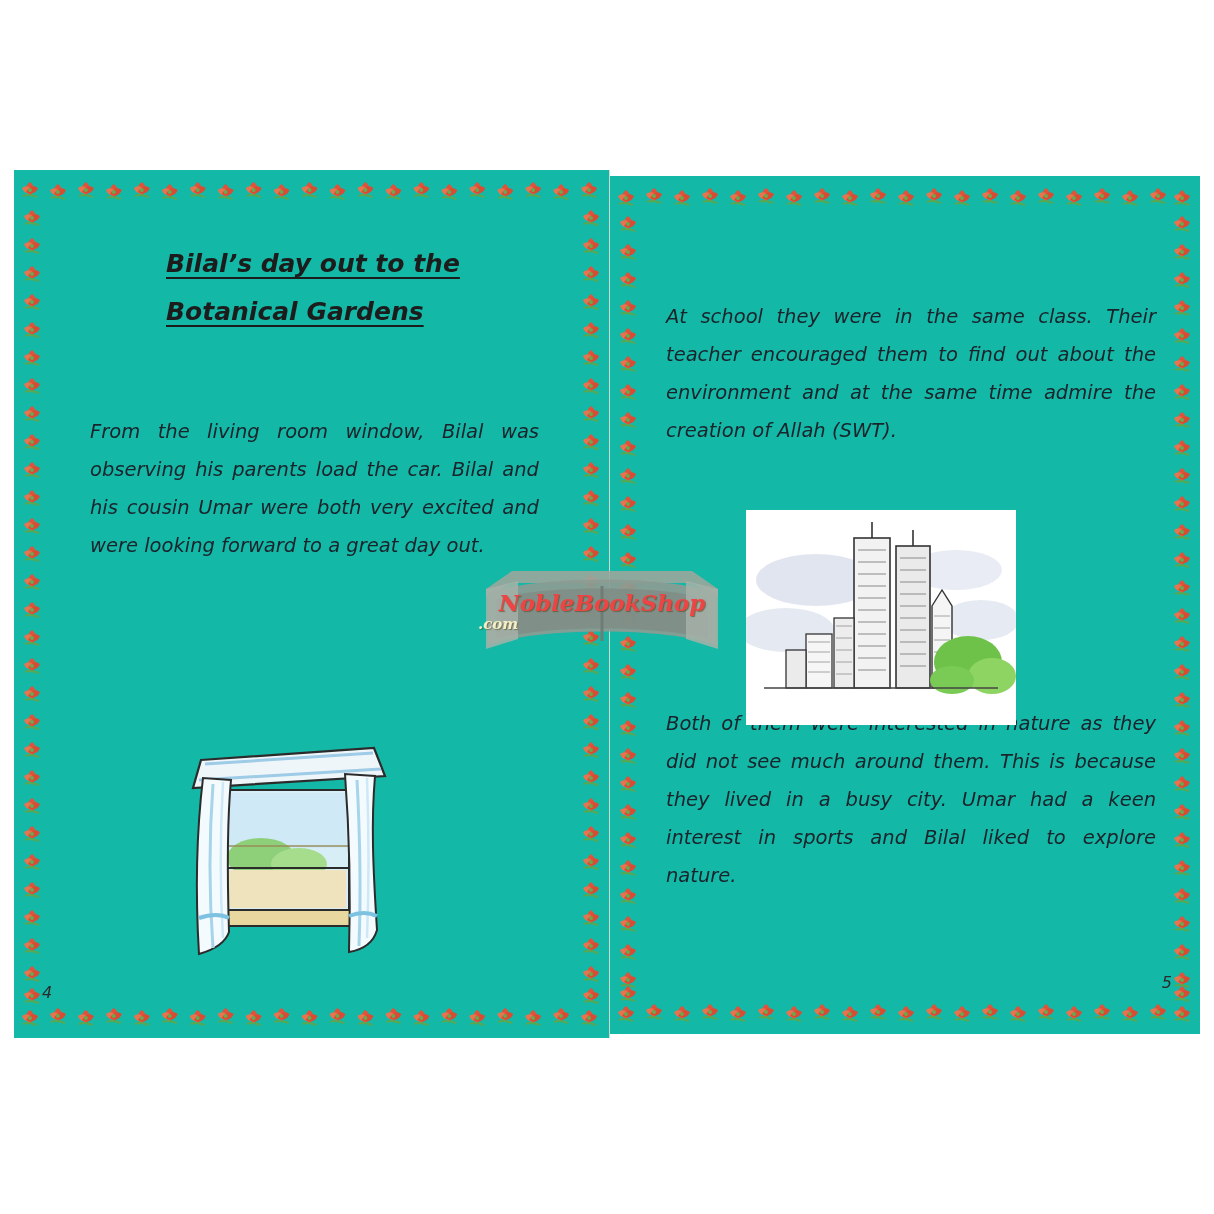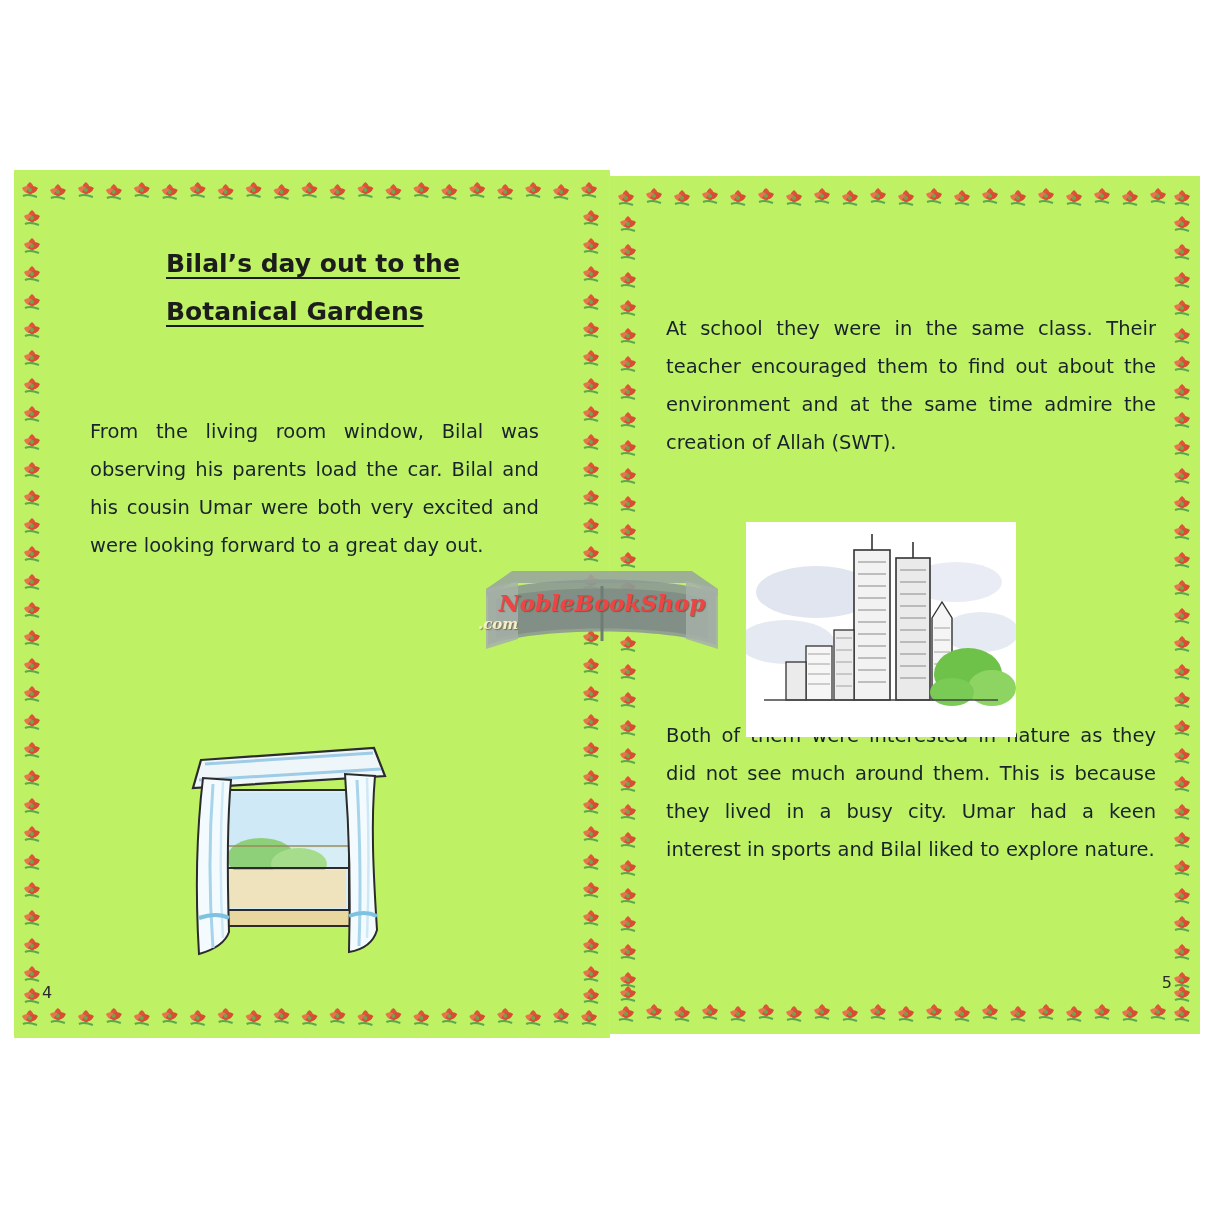--- a/index.html
+++ b/index.html
@@ -19,23 +19,24 @@
     position: absolute;
     left: 14px;
     top: 170px;
     width: 1186px;
     height: 870px;
     display: flex;
   }
 
   .page {
     position: relative;
-    background: #bef264;
+    background: #14b8a6;
     box-sizing: border-box;
     overflow: hidden;
+    font-style: italic;
   }
 
   .page.left {
     width: 596px;
     height: 868px;
     border-right: 1px solid #cfd9d2;
   }
   .page.right {
     width: 590px;
     height: 858px;
@@ -75,21 +76,21 @@
     font-family: "DejaVu Sans", sans-serif;
     font-size: 19.5px;
     color: #19232b;
     line-height: 1.95;
     text-align: justify;
     margin: 0;
   }
 
   .left .content p.body-text { margin-top: 78px; margin-left: 24px; margin-right: 18px; }
 
-  .right .content { left: 56px; right: 44px; top: 56px; }
+  .right .content { left: 56px; right: 44px; top: 44px; }
   .right p.p1 { margin-top: 78px; }
   .right p.p2 { margin-top: 46px; }
 
   .page-number {
     position: absolute;
     font-family: "DejaVu Sans", sans-serif;
     font-size: 16px;
     color: #2b2b2b;
   }
   .page-number.left-num { left: 28px; bottom: 36px; }

